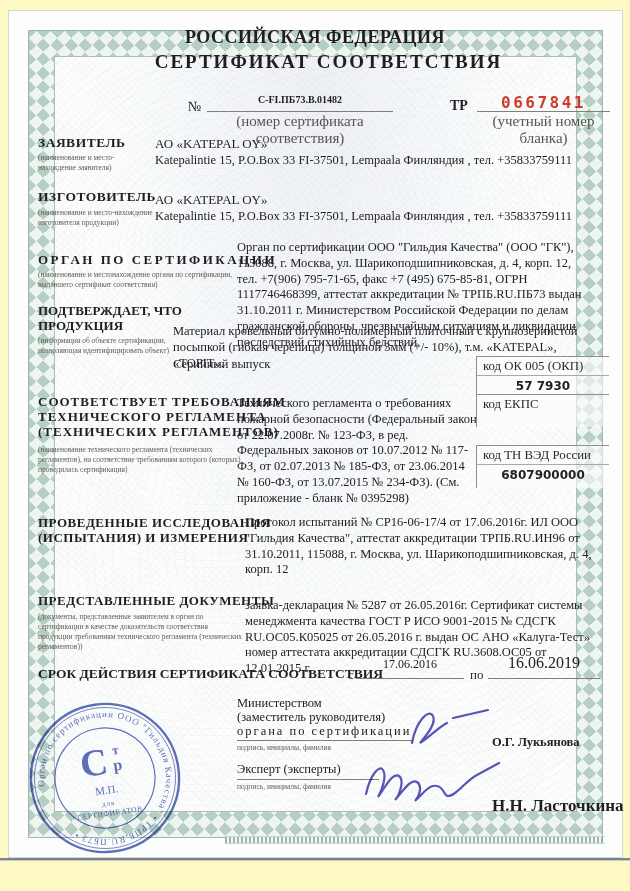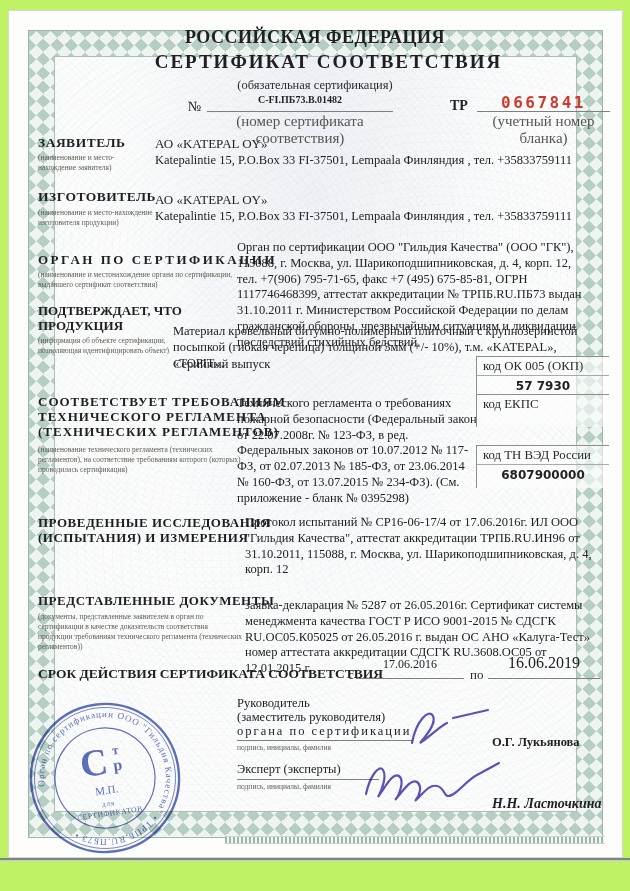--- a/index.html
+++ b/index.html
@@ -1,16 +1,16 @@
 <!DOCTYPE html>
 <html><head>
 <meta charset="utf-8">
 <style>
   html,body{margin:0;padding:0;background:#fff;}
-  .page{position:relative;width:630px;height:891px;background:#bef264;overflow:hidden;
+  .page{position:relative;width:630px;height:891px;background:#fef9c3;overflow:hidden;
         font-family:"Liberation Serif","DejaVu Serif",serif;color:#26262a;}
   .paper{position:absolute;left:8px;top:10px;width:613px;height:846px;background:#fdfdfc;
          border:1px solid #d3d9d5;}
   .band{position:absolute;inset:19px;border:1px solid #9eb7ac;background-color:#eef4f0;
         background-image:
           linear-gradient(135deg,#b7cec5 25%,transparent 25%),
           linear-gradient(225deg,#b7cec5 25%,transparent 25%),
           linear-gradient(45deg,#b7cec5 25%,transparent 25%),
           linear-gradient(315deg,#b7cec5 25%,transparent 25%);
         background-size:14px 14px;}
@@ -52,21 +52,20 @@
 <div class="page">
   <div class="paper">
     <div class="band"></div>
     <div class="inner"></div>
   </div>
 
   <div class="content">
 
     <div class="abs ctr h big-h1" style="left:0;right:0;top:27px;">РОССИЙСКАЯ ФЕДЕРАЦИЯ</div>
     <div class="abs ctr h big-h2" style="left:0;right:0;top:51px;margin-left:27px;">СЕРТИФИКАТ СООТВЕТСТВИЯ</div>
-    <div class="abs ctr sub" style="left:0;right:0;top:78px;">(обязательная сертификация)</div>
 
     <div class="abs" style="left:188px;top:99px;font-size:14px;">№</div>
     <div class="abs ctr h" style="left:205px;width:190px;top:94px;font-size:10px;">C-FI.ПБ73.В.01482</div>
     <div class="abs line" style="left:207px;width:186px;top:111px;"></div>
     <div class="abs ctr cap" style="left:207px;width:186px;top:113px;">(номер сертификата соответствия)</div>
 
     <div class="abs h" style="left:450px;top:98px;font-size:14px;">ТР</div>
     <div class="abs ctr red-num" style="left:477px;width:133px;top:93px;">0667841</div>
     <div class="abs line" style="left:477px;width:133px;top:111px;"></div>
     <div class="abs ctr cap" style="left:477px;width:133px;top:113px;">(учетный номер бланка)</div>
@@ -119,31 +118,31 @@
     <div class="abs val" style="left:245px;top:598px;width:352px;">заявка-декларация № 5287 от 26.05.2016г. Сертификат системы менеджмента качества ГОСТ Р ИСО 9001-2015 № СДСГК RU.ОС05.К05025 от 26.05.2016 г. выдан ОС АНО «Калуга-Тест» номер аттестата аккредитации СДСГК RU.3608.ОС05 от 12.01.2015 г.</div>
 
     <div class="abs h" style="left:38px;top:666px;font-size:13.5px;">СРОК ДЕЙСТВИЯ СЕРТИФИКАТА СООТВЕТСТВИЯ</div>
     <div class="abs" style="left:348px;top:667px;font-size:13px;">с</div>
     <div class="abs ctr val" style="left:358px;width:104px;top:657px;font-size:12px;">17.06.2016</div>
     <div class="abs line" style="left:356px;width:108px;top:678px;"></div>
     <div class="abs" style="left:470px;top:667px;font-size:13px;">по</div>
     <div class="abs ctr val" style="left:490px;width:108px;top:655px;font-size:16px;">16.06.2019</div>
     <div class="abs line" style="left:488px;width:112px;top:678px;"></div>
 
-    <div class="abs val" style="left:237px;top:696px;">Руководитель</div>
+    <div class="abs val" style="left:237px;top:696px;">Министерством</div>
     <div class="abs val" style="left:237px;top:710px;">(заместитель руководителя)</div>
     <div class="abs val" style="left:237px;top:724px;letter-spacing:2px;">органа по сертификации</div>
     <div class="abs line" style="left:237px;width:175px;top:740px;"></div>
     <div class="abs note" style="left:237px;top:743px;">подпись, инициалы, фамилия</div>
     <div class="abs h" style="left:492px;top:735px;font-size:12.5px;">О.Г. Лукьянова</div>
 
     <div class="abs val" style="left:237px;top:762px;">Эксперт (эксперты)</div>
     <div class="abs line" style="left:237px;width:142px;top:779px;"></div>
     <div class="abs note" style="left:237px;top:782px;">подпись, инициалы, фамилия</div>
-    <div class="abs h" style="left:492px;top:796px;font-size:14px;font-style:italic;">Н.Н. Ласточкина</div>
+    <div class="abs h" style="left:492px;top:796px;font-size:17px;">Н.Н. Ласточкина</div>
 
     <svg class="abs sig-svg" style="left:398px;top:703px;" width="100" height="48" viewBox="0 0 100 48">
       <path d="M14,40 C18,18 31,5 35,13 C39,21 26,35 22,40 C30,35 41,24 49,20 M55,15 L90,7" fill="none" stroke="#5a55b8" stroke-width="2.2" stroke-linecap="round"></path>
     </svg>
     <svg class="abs sig-svg" style="left:358px;top:750px;" width="150" height="60" viewBox="0 0 150 60">
       <path d="M8,44 C12,26 21,14 25,20 C29,26 24,40 20,47 C28,36 35,22 41,26 C47,30 41,46 37,50 C45,41 53,28 59,32 C65,36 61,47 57,51 C65,44 71,34 79,36 C89,38 84,52 97,43 C105,37 111,29 119,25 L141,13" fill="none" stroke="#5a55b8" stroke-width="2.2" stroke-linecap="round"></path>
     </svg>
 
     <svg class="abs stamp" style="left:25px;top:698px;" width="160" height="160" viewBox="0 0 160 160">
       <defs>

